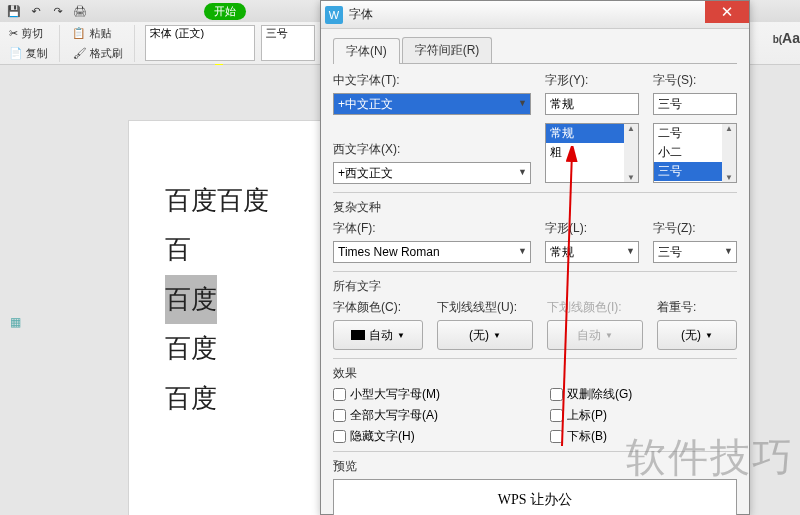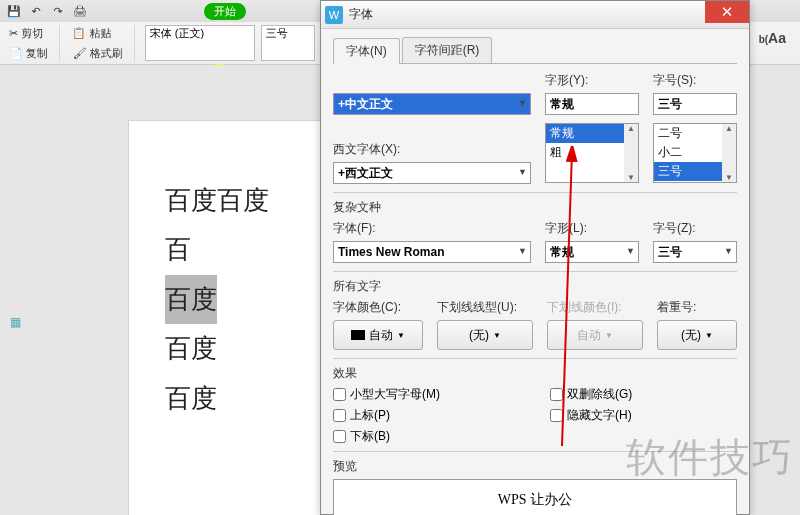--- a/index.html
+++ b/index.html
@@ -30,21 +30,21 @@
   .titlebar .title { font-size: 12px; color: #222; }
   .closebtn { position: absolute; right: 0; top: 0; width: 44px; height: 22px; background: #d9453b; color: #fff; display: flex; align-items: center; justify-content: center; font-size: 15px; }
   .dialog-body { padding: 8px 12px 6px 12px; }
   .tabs { display: flex; border-bottom: 1px solid #b5b5b5; margin-bottom: 8px; }
   .tab { padding: 4px 12px; font-size: 12px; color: #333; border: 1px solid #b5b5b5; border-bottom: none; border-top-left-radius: 3px; border-top-right-radius: 3px; margin-right: 2px; background: #ececec; cursor: pointer; }
   .tab.active { background: #f4f4f4; position: relative; top: 1px; }
 
   .row { display: flex; gap: 14px; margin-bottom: 8px; align-items: flex-end; }
   .col { display: flex; flex-direction: column; gap: 2px; }
   .lbl { font-size: 12px; color: #333; margin-bottom: 2px; }
-  .combo { border: 1px solid #9a9a9a; background: #fff; height: 22px; display: flex; align-items: center; padding: 0 4px; position: relative; font-size: 12px; font-weight: bold; }
+  .combo { border: 1px solid #9a9a9a; background: #fff; height: 22px; display: flex; align-items: center; padding: 0 4px; position: relative; font-size: 12px; }
   .combo .arrow { position: absolute; right: 3px; top: 4px; font-size: 9px; color: #444; }
   .combo.sel { background: #2a6fd6; color: #fff; }
   .listbox { border: 1px solid #9a9a9a; background: #fff; height: 60px; overflow: hidden; font-size: 12px; position: relative; }
   .listbox .item { padding: 1px 4px; }
   .listbox .item.sel { background: #2a6fd6; color: #fff; }
   .listbox .scrollbar { position: absolute; right: 0; top: 0; bottom: 0; width: 14px; background: #eee; display: flex; flex-direction: column; justify-content: space-between; align-items: center; font-size: 8px; color: #666; }
 
   .section { border-top: 1px solid #ccc; margin-top: 6px; padding-top: 6px; }
   .section-title { font-size: 12px; color: #333; margin-bottom: 4px; }
   .btncombo { height: 30px; border: 1px solid #aaa; border-radius: 3px; background: linear-gradient(to bottom, #fafafa, #e7e7e7); display: inline-flex; align-items: center; justify-content: center; padding: 0 6px; font-size: 12px; gap: 4px; }
@@ -54,21 +54,21 @@
   .chk { display: flex; align-items: center; gap: 4px; font-size: 12px; }
   .chk input { width: 13px; height: 13px; }
 
   .preview-box { border: 1px solid #9a9a9a; background: #fff; height: 42px; display: flex; align-items: center; justify-content: center; font-size: 14px; font-family: "SimSun", serif; }
 
   
   .arrow-ann { position: absolute; top: 146px; left: 554px; pointer-events: none; }
 
   
   .watermark { position: absolute; bottom: 30px; right: 6px; font-size: 40px; color: rgba(120,120,120,.45); font-family: "Microsoft YaHei"; letter-spacing: 2px; }
-  .aa-badge { position: absolute; top: 30px; right: 14px; font-size: 14px; font-weight: bold; color: #444; }
+  .aa-badge { position: absolute; top: 30px; right: 0; font-size: 14px; font-weight: bold; color: #444; }
 </style>
 </head>
 <body>
 
 <div class="ribbon">
   <div class="ribbon-top">
     <span class="icon">💾</span>
     <span class="icon">↶</span>
     <span class="icon">↷</span>
     <span class="icon">🖨</span>
@@ -134,20 +134,21 @@
     <div class="closebtn">✕</div>
   </div>
   <div class="dialog-body">
     <div class="tabs">
       <div class="tab active">字体(N)</div>
       <div class="tab">字符间距(R)</div>
     </div>
 
     <div class="row">
       <div class="col" style="flex:1.4">
+        <div class="lbl">中文字体(T):</div>
         <div class="combo sel">
             <span>+中文正文</span>
             <span class="arrow">▼</span>
           </div>
       </div>
       <div class="col" style="width:94px">
         <div class="lbl">字形(Y):</div>
         <div class="combo">
             <span>常规</span>
           </div>
@@ -259,20 +260,24 @@
         <label class="chk">
             <input type="checkbox" style="">
             <span>小型大写字母(M)</span>
           </label>
         <label class="chk">
             <input type="checkbox" style="">
             <span>双删除线(G)</span>
           </label>
         <label class="chk">
             <input type="checkbox" style="">
+            <span>全部大写字母(A)</span>
+          </label>
+        <label class="chk">
+            <input type="checkbox" style="">
             <span>上标(P)</span>
           </label>
         <label class="chk">
             <input type="checkbox" style="">
             <span>隐藏文字(H)</span>
           </label>
         <label class="chk">
             <input type="checkbox" style="">
             <span>下标(B)</span>
           </label>

